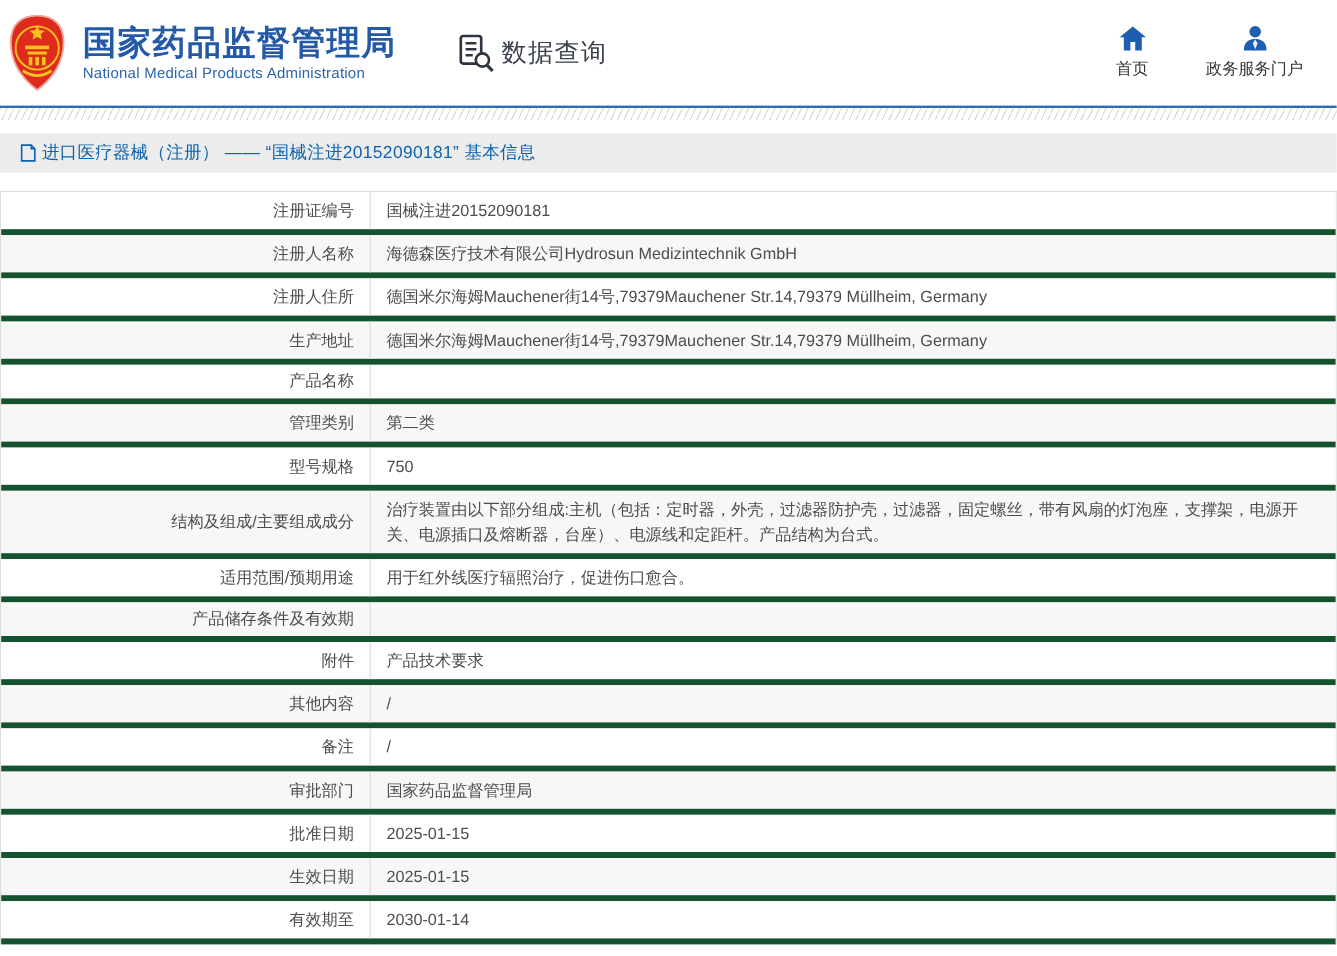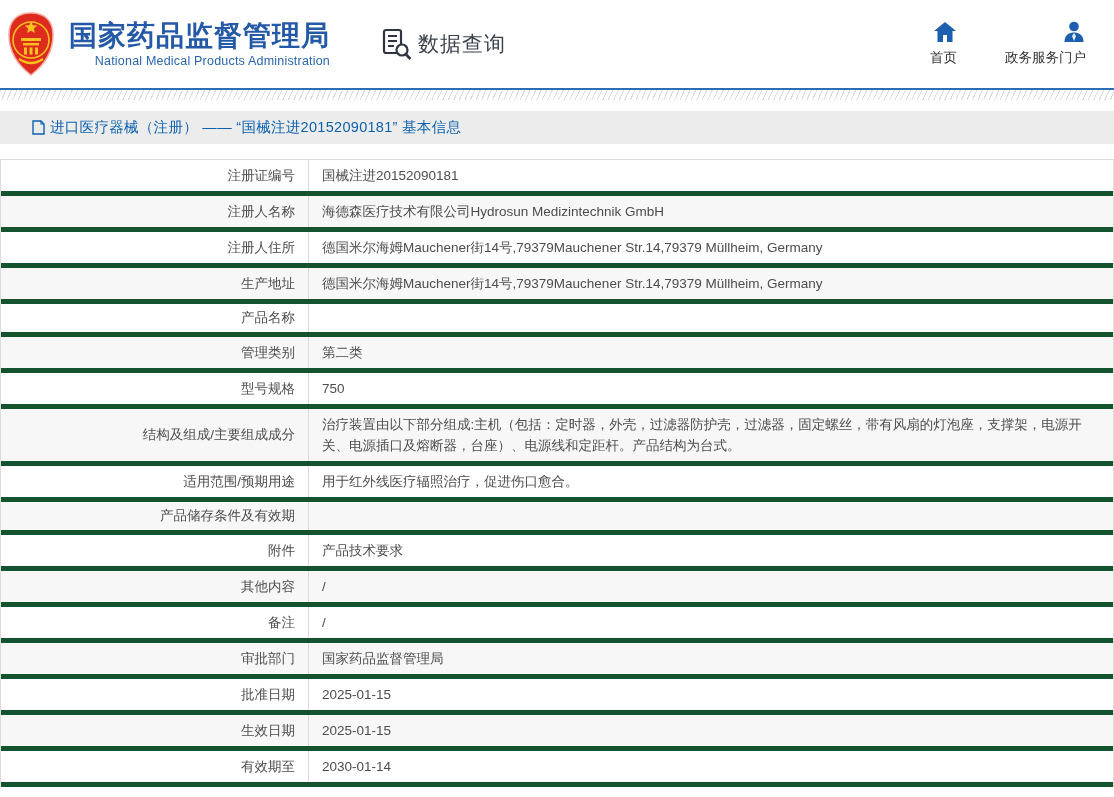--- a/index.html
+++ b/index.html
@@ -5,38 +5,38 @@
   * { margin:0; padding:0; box-sizing:border-box; }
   html,body { width:1114px; height:797px; background:#fff; overflow:hidden;
     font-family:"Liberation Sans","DejaVu Sans",sans-serif; }
 
   
   .header { height:88px; display:flex; align-items:center; padding:0 28px 0 7px; background:#fff; }
   .logo-link { display:flex; align-items:center; cursor:pointer; }
   .emblem { width:48px; height:64px; flex:0 0 auto; }
   .agency { margin-left:14px; }
   .agency-zh { font-size:28px; font-weight:bold; color:#2459a7; letter-spacing:1px; line-height:1.15; }
-  .agency-en { font-size:12.5px; color:#2a66ad; margin-top:1px; letter-spacing:0.2px;text-align:right; }
+  .agency-en { font-size:12.5px; color:#2a66ad; margin-top:1px; letter-spacing:0.2px; }
   .dq { display:flex; align-items:center; margin-left:52px; cursor:pointer;font-family:Liberation Mono, monospace; }
   .dq-icon { width:30px; height:32px; margin-right:6px; }
   .dq-label { font-size:21px; color:#3b414b; letter-spacing:1px; }
   .topnav { margin-left:auto; display:flex; gap:48px; }
-  .nav-item { display:flex; flex-direction:column; align-items:flex-end; cursor:pointer; }
+  .nav-item { display:flex; flex-direction:column; align-items:center; cursor:pointer; }
   .nav-icon { width:24px; height:22px; }
   .nav-label { font-size:13.5px; color:#333; margin-top:6px; white-space:nowrap; }
 
   
   .blue-rule { height:2px; background:#2e6db4; }
   .hatch { height:10px;
     background:repeating-linear-gradient(115deg,#dcdcdc 0px,#dcdcdc 1px,#ffffff 1px,#ffffff 5px); }
   .gap-sm { height:11px; background:#fff; }
   .gap-md { height:15px; background:#fff; }
 
   
-  .crumb-bar { height:33px; background:#ececec; display:flex; align-items:center; padding-left:32px; }
+  .crumb-bar { height:33px; background:#ececec; display:flex; align-items:center; padding-left:17px; }
   .crumb-icon { width:13px; height:15px; margin-right:5px; flex:0 0 auto; }
   .crumb-text { font-size:14.5px; color:#0d62af; letter-spacing:0.3px; }
 
   
   .table { border:1px solid #dcdcdc; border-bottom:none; }
   .row { display:flex; min-height:32.5px; border-bottom:5px solid #14532d; background:#fff; }
   .row.alt { background:#f7f7f7; }
   .cell-label { width:308px; flex:0 0 auto; display:flex; align-items:center; justify-content:flex-end;
     padding:5px 13px 5px 8px; border-right:1px solid #dcdcdc;
     font-size:13.5px; color:#4d4d4d; text-align:right; }

